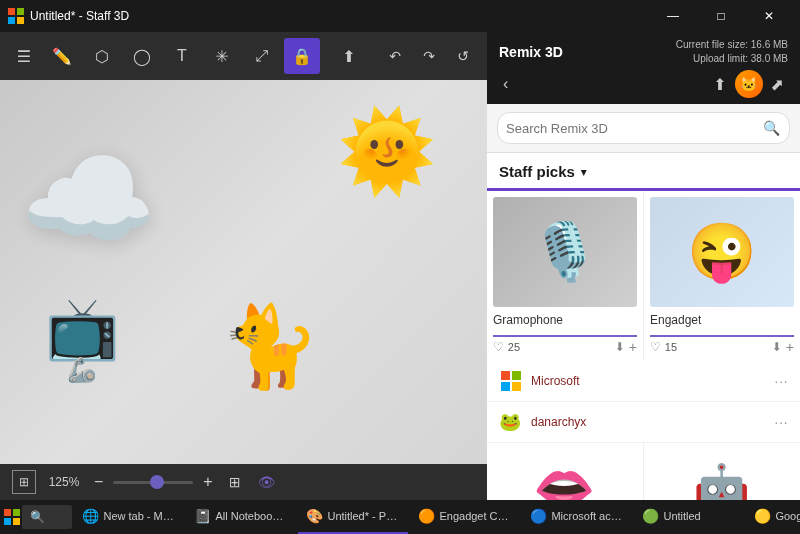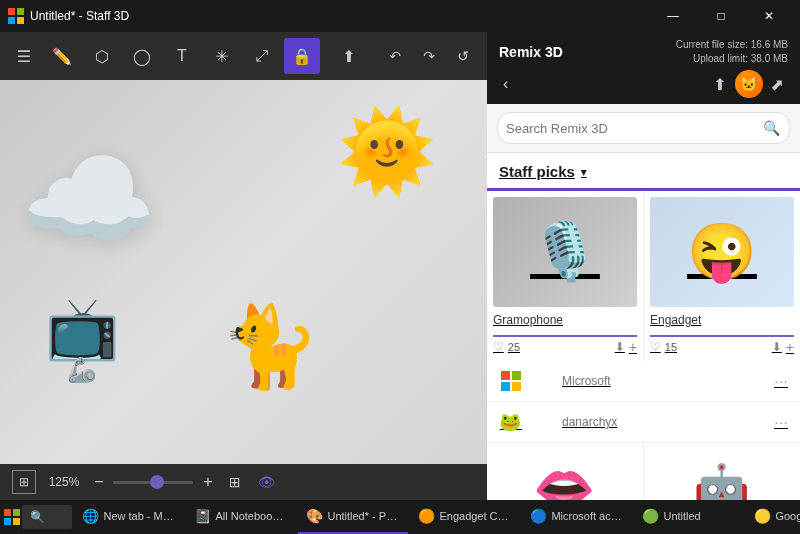--- a/index.html
+++ b/index.html
@@ -160,21 +160,21 @@
     .search-input {
       flex: 1; border: none; outline: none;
       font-size: 13px; color: #666; background: transparent;
     }
     .search-icon-btn {
       background: none; border: none; cursor: pointer; color: #888; font-size: 14px;
     }
 
     
     .remix-content {
-      flex: 1; overflow-y: auto; background: #fff; text-decoration: underline;
+      flex: 1; overflow-y: auto; background: #fff;
     }
     .staff-picks-header {
       display: flex; align-items: center; gap: 6px;
       padding: 10px 12px 8px 12px;
       border-bottom: 3px solid #6b3fc8;
     }
     .staff-picks-label { font-size: 15px; font-weight: 600; color: #1a1a1a; }
     .staff-picks-arrow { color: #1a1a1a; font-size: 12px; }
 
     
@@ -220,21 +220,21 @@
 
     
     .user-row {
       display: flex; align-items: center;
       padding: 8px 12px; border-bottom: 1px solid #f0f0f0;
     }
     .user-icon {
       width: 24px; height: 24px; margin-right: 8px;
       display: flex; align-items: center; justify-content: center;
     }
-    .user-name { font-size: 12px; color: #737373; flex: 1; margin-left: 31px; }
+    .user-name { font-size: 12px; color: #7f1d1d; flex: 1; }
     .user-more-btn {
       background: none; border: none; cursor: pointer; color: #999; font-size: 14px;
     }
 
     
     .preview-grid {
       display: grid; grid-template-columns: 1fr 1fr;
       gap: 1px; background: #eee;
     }
     .preview-item {

